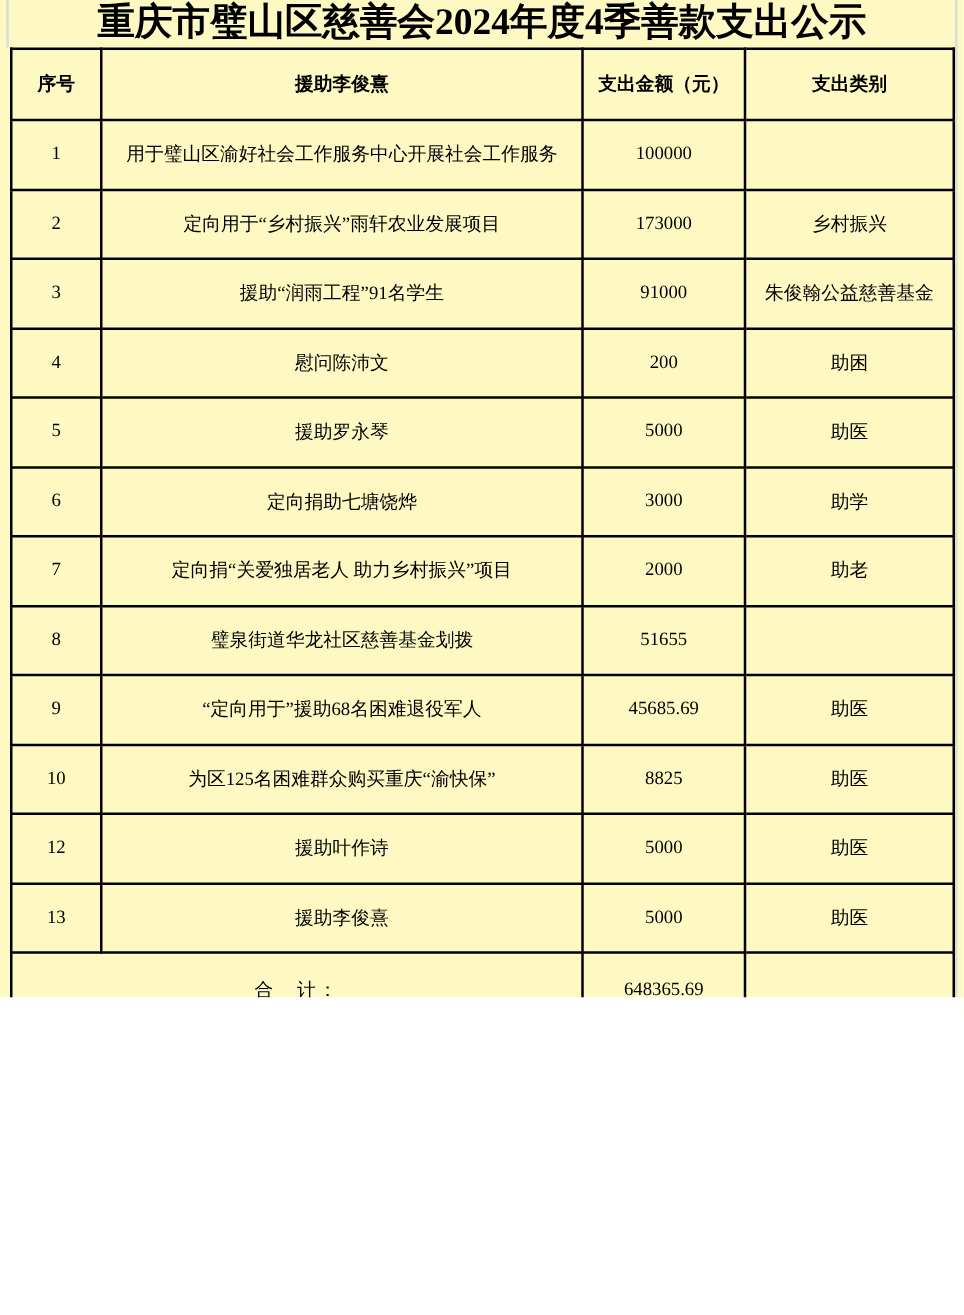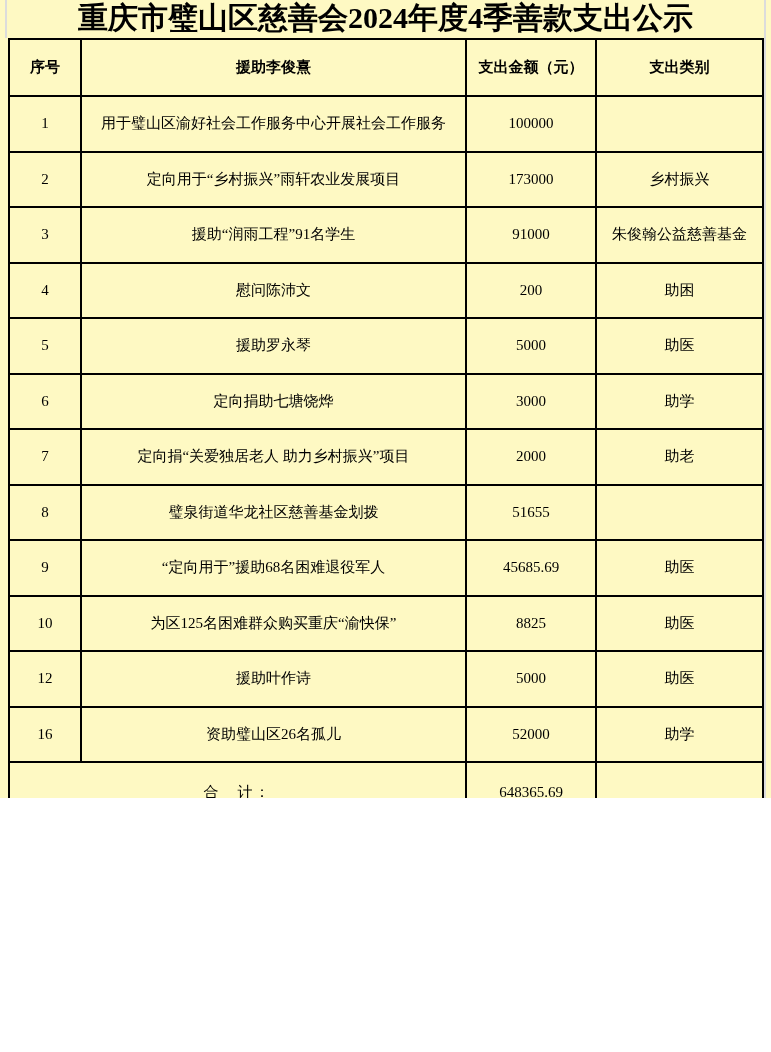--- a/index.html
+++ b/index.html
@@ -178,29 +178,29 @@
     </tr>
 
 
     <tr class="data-row">
       <td>12</td>
       <td>援助叶作诗</td>
       <td>5000</td>
       <td>助医</td>
     </tr>
 
-
-
-
-    <tr class="data-row">
-      <td>16</td>
-      <td>资助璧山区26名孤儿</td>
-      <td>52000</td>
-      <td>助学</td>
-    </tr>
+    <tr class="data-row">
+      <td>13</td>
+      <td>援助李俊熹</td>
+      <td>5000</td>
+      <td>助医</td>
+    </tr>
+
+
+
   </tbody>
     <tfoot>
       <tr class="total-row">
         <td colspan="2" class="total-label-cell">合　计：</td>
         <td class="total-amount-cell">648365.69</td>
         <td></td>
       </tr>
     </tfoot>
   </table>
 

